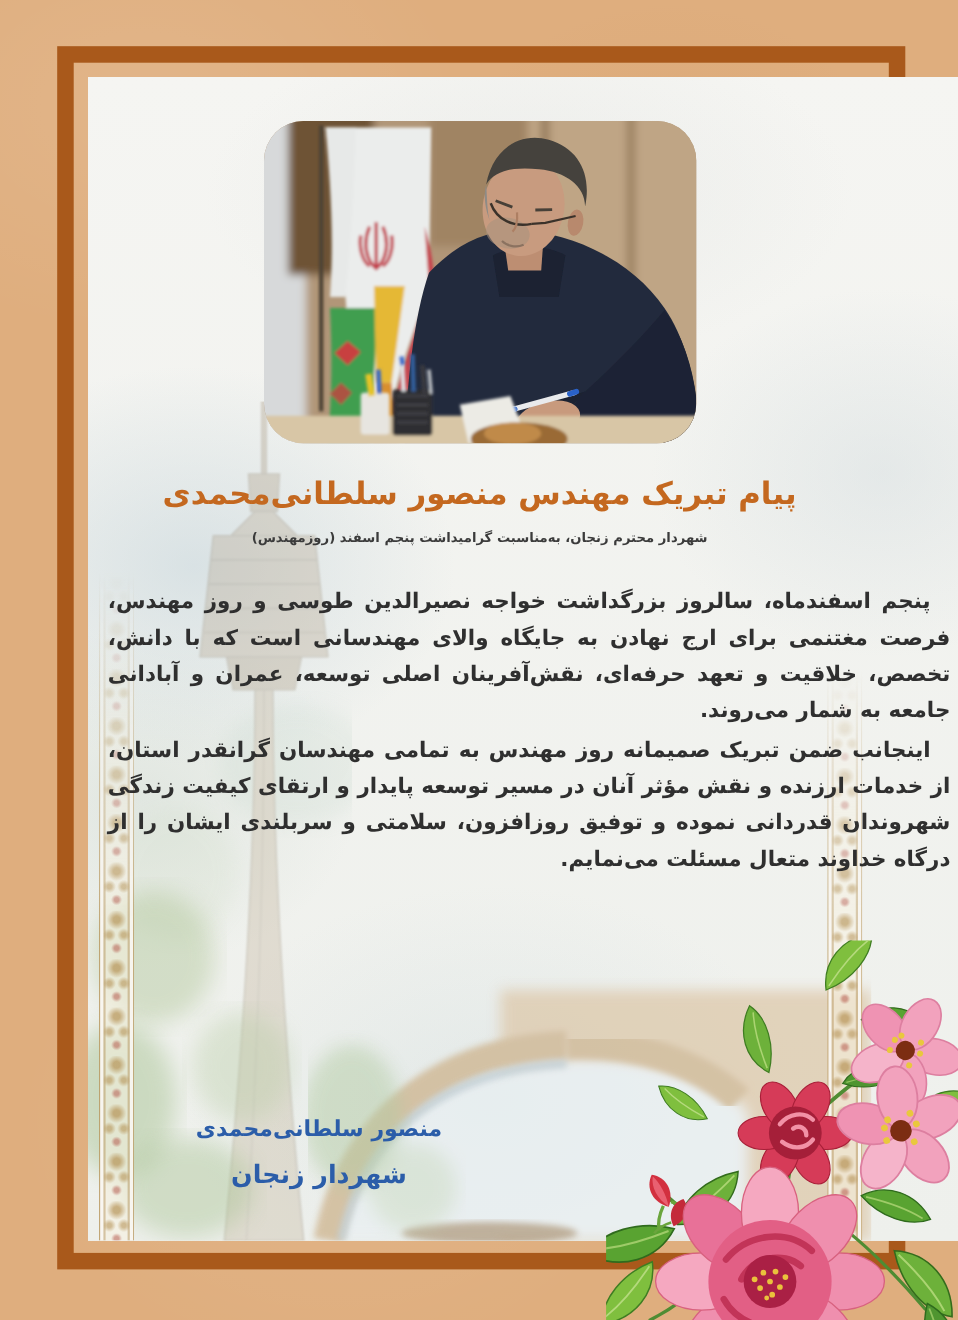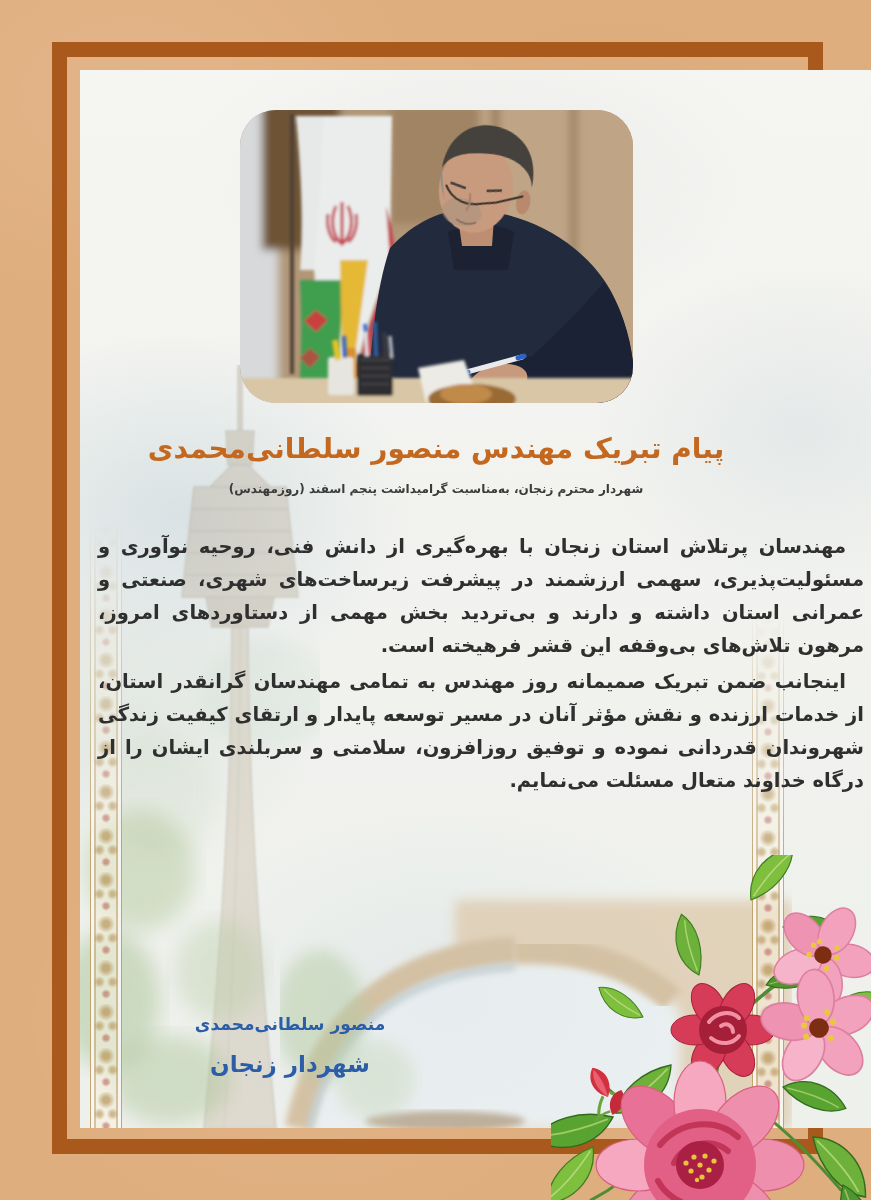--- a/index.html
+++ b/index.html
@@ -50,21 +50,21 @@
   .photo svg{display:block;width:100%;height:100%;}
   .title{position:absolute;top:362px;left:0;width:712px;margin:0;text-align:center;direction:rtl;
     font-size:28px;font-weight:bold;color:#c4681f;letter-spacing:0;}
   .subtitle{position:absolute;top:412px;left:0;width:712px;text-align:center;direction:rtl;
     font-size:12px;font-weight:bold;color:#3b3b3b;}
   .body-text{position:absolute;top:460px;right:18px;left:18px;direction:rtl;text-align:justify;
     font-size:19.5px;font-weight:bold;color:#2f2f2f;line-height:33px;}
   .body-text p{margin:0 0 3px 0;text-indent:18px;}
   .signature{position:absolute;top:944px;left:30px;width:360px;text-align:center;direction:rtl;
     color:#2b5da9;font-weight:bold;}
-  .sig-name{font-size:17px;margin-bottom:17px;}
+  .sig-name{font-size:20px;margin-bottom:17px;}
   .sig-role{font-size:23px;}
   .flowers{position:absolute;right:0;bottom:0;width:320px;height:345px;z-index:6;}
 </style>
 </head>
 <body>
 
 <div class="page">
   <div class="frame"></div>
 
   <div class="paper">
@@ -211,21 +211,21 @@
           <path d="M144,222 L146,248" stroke="#3b3b40" stroke-width="4"></path>
           <path d="M150,226 L152,248" stroke="#c7cacd" stroke-width="3"></path>
         </g>
       </svg>
     </div>
 
     <h1 class="title">پیام تبریک مهندس منصور سلطانی‌محمدی</h1>
     <div class="subtitle">شهردار محترم زنجان، به‌مناسبت گرامیداشت پنجم اسفند (روز‌مهندس)</div>
 
     <div class="body-text">
-      <p>مهندسان پرتلاش استان زنجان با بهره‌گیری از دانش فنی، روحیه نوآوری و مسئولیت‌پذیری، سهمی ارزشمند در پیشرفت زیرساخت‌های شهری، صنعتی و عمرانی استان داشته و دارند و بی‌تردید بخش مهمی از دستاوردهای امروز، مرهون تلاش‌های بی‌وقفه این قشر فرهیخته است.</p>
+      <p>پنجم اسفندماه، سالروز بزرگداشت خواجه نصیرالدین طوسی و روز مهندس، فرصت مغتنمی برای ارج نهادن به جایگاه والای مهندسانی است که با دانش، تخصص، خلاقیت و تعهد حرفه‌ای، نقش‌آفرینان اصلی توسعه، عمران و آبادانی جامعه به شمار می‌روند.</p>
       <p>اینجانب ضمن تبریک صمیمانه روز مهندس به تمامی مهندسان گرانقدر استان، از خدمات ارزنده و نقش مؤثر آنان در مسیر توسعه پایدار و ارتقای کیفیت زندگی شهروندان قدردانی نموده و توفیق روزافزون، سلامتی و سربلندی ایشان را از درگاه خداوند متعال مسئلت می‌نمایم.</p>
     </div>
 
     <div class="signature">
       <div class="sig-name">منصور سلطانی‌محمدی</div>
       <div class="sig-role">شهردار زنجان</div>
     </div>
   </div>
 
   <svg class="flowers" viewBox="0 0 320 345">

